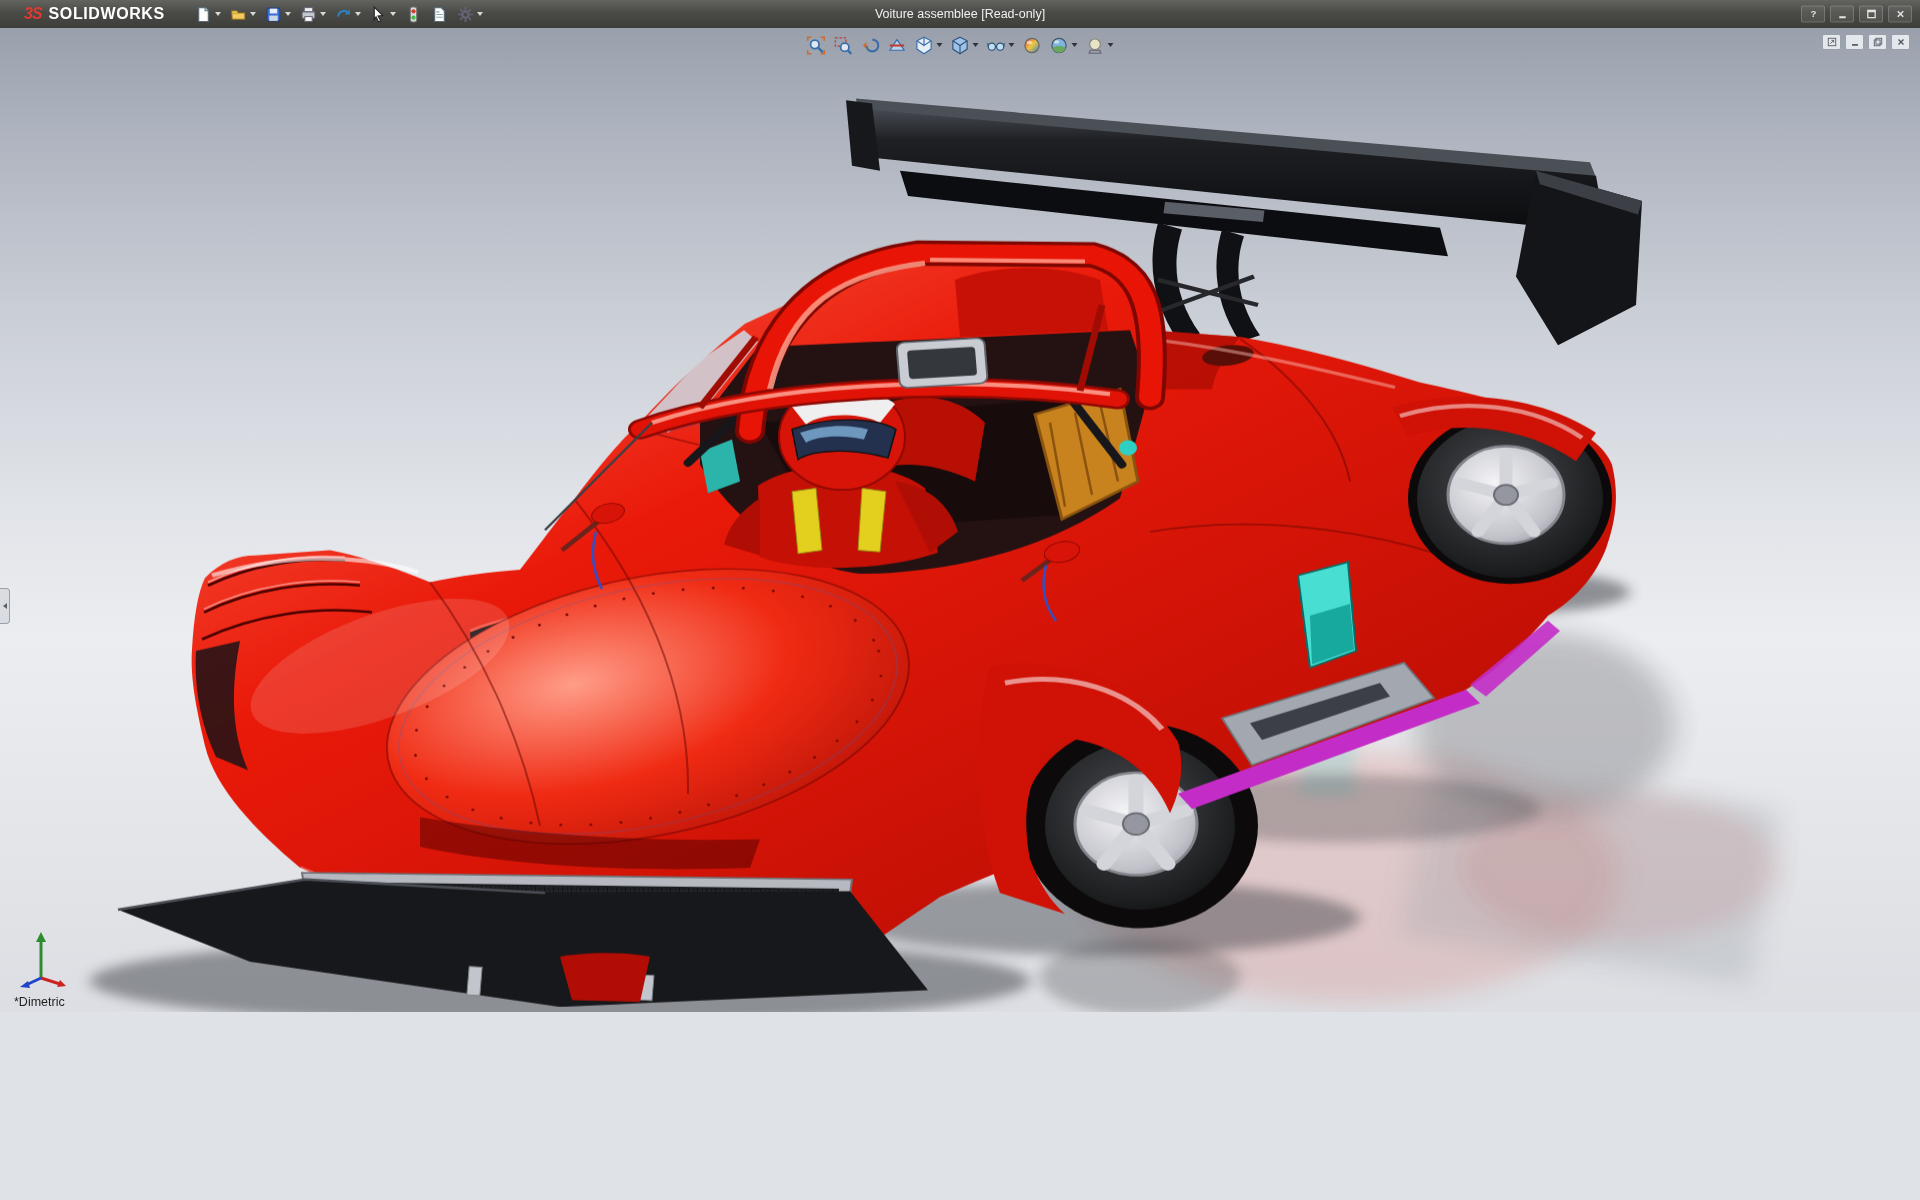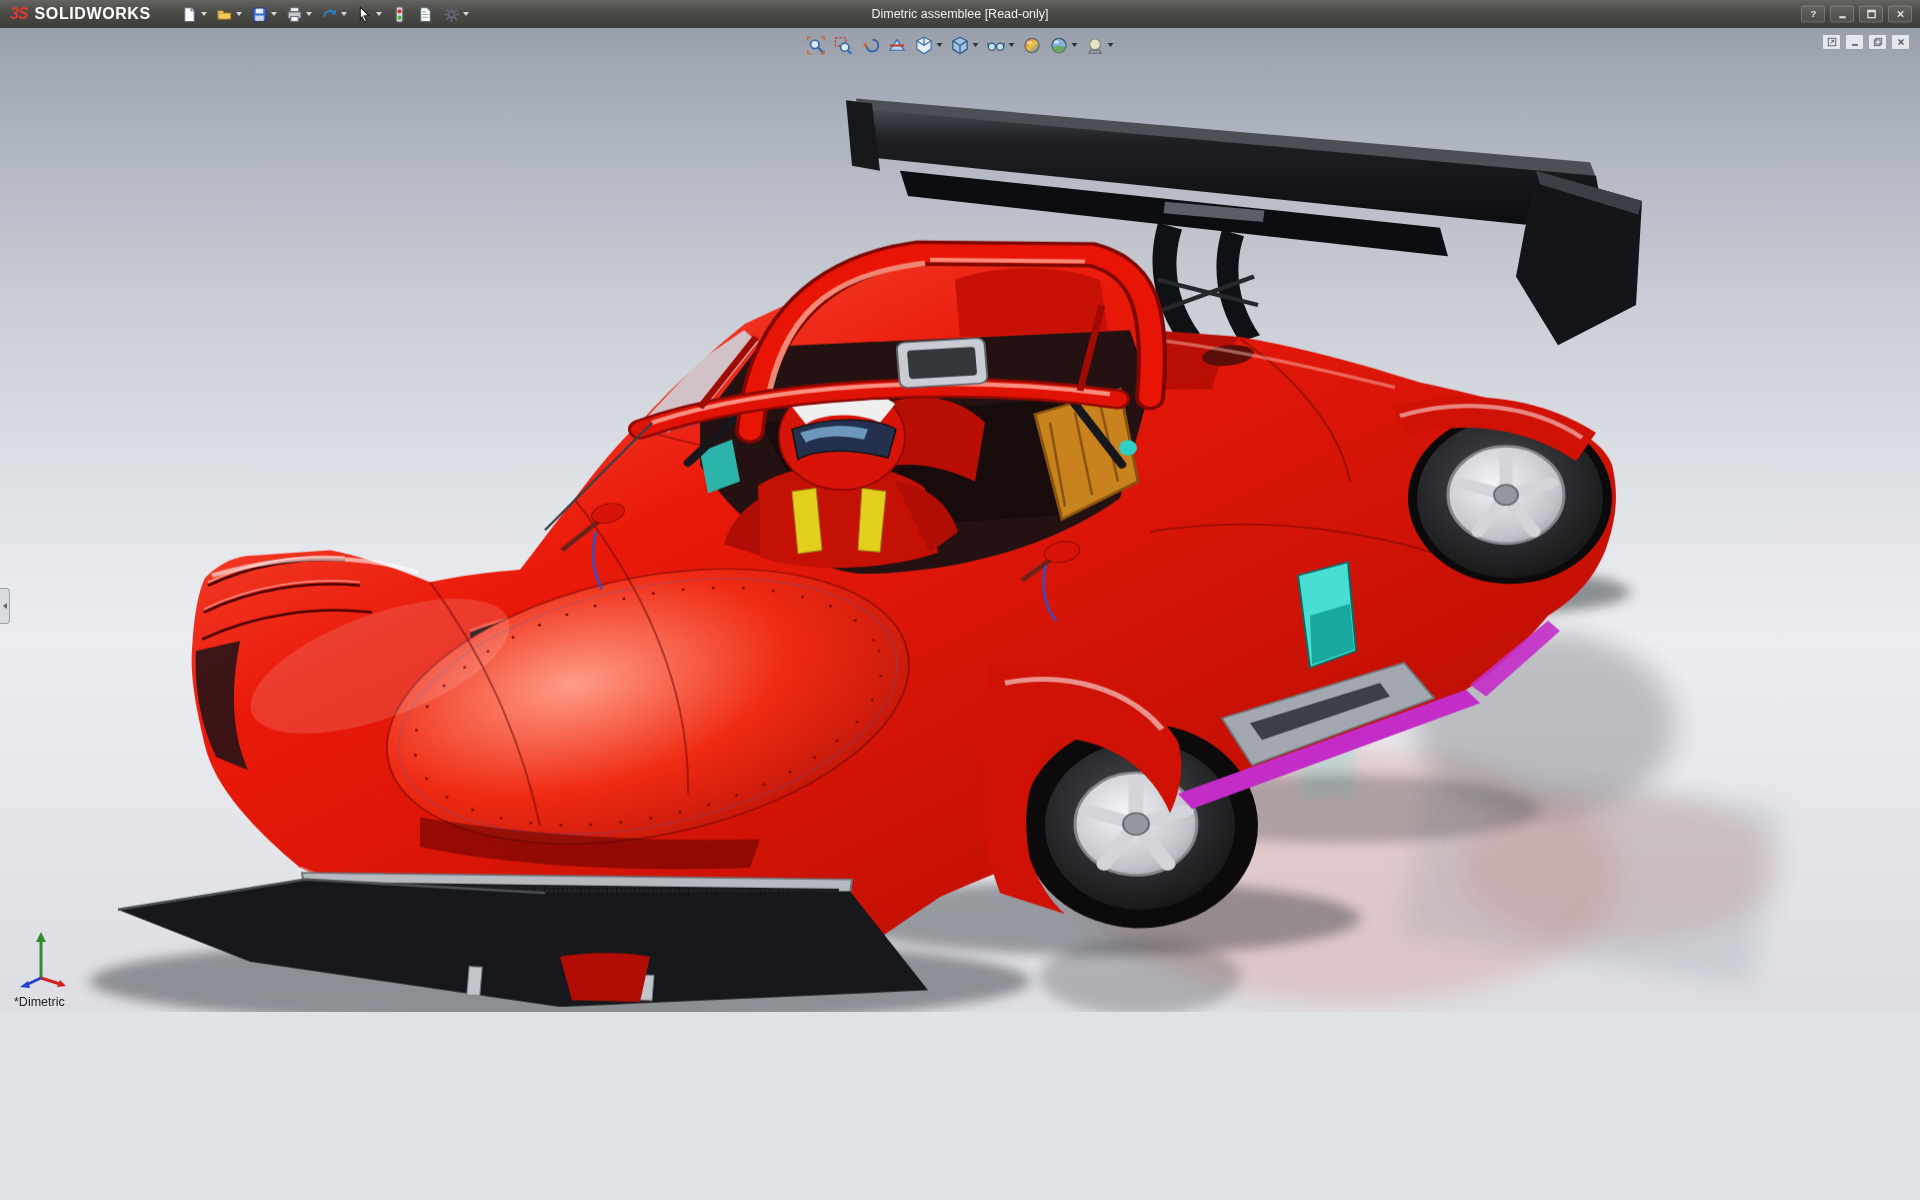--- a/index.html
+++ b/index.html
@@ -1,20 +1,20 @@
 <!DOCTYPE html>
 <html><head>
 <meta charset="utf-8">
 <style>
 *{margin:0;padding:0;box-sizing:border-box}
 html,body{width:1920px;height:1200px;overflow:hidden}
 body{font-family:"Liberation Sans",sans-serif;background:#dfe2e6;position:relative}
 
 .titlebar{position:relative;height:28px;background:linear-gradient(#63635f,#4a4a47 45%,#3d3d3a);display:flex;align-items:center;z-index:5}
-.brand{display:flex;align-items:center;gap:7px;margin-left:10px}
+.brand{display:flex;align-items:center;gap:7px;margin-left:24px}
 .brand-mark{color:#e03a30;font-weight:bold;font-style:italic;font-size:16px;letter-spacing:-1px}
 .brand-name{color:#fff;font-weight:bold;font-size:16px;letter-spacing:.6px}
 .tb-main{display:flex;align-items:center;margin-left:26px;gap:1px;color:#d8d8d8}
 .tb-btn{display:flex;align-items:center;height:22px;padding:0 4px;border-radius:2px}
 .ic{display:block}
 .tb-btn .ic{width:17px;height:17px}
 .ic svg{width:100%;height:100%;display:block}
 .caret{width:0;height:0;border-left:3.5px solid transparent;border-right:3.5px solid transparent;border-top:4px solid currentColor;margin-left:3px}
 .title-text{position:absolute;left:50%;top:50%;transform:translate(-50%,-50%);font-size:12.5px;color:#f0f0f0;white-space:nowrap}
 .win-controls{position:absolute;right:8px;top:50%;transform:translateY(-50%);display:flex;gap:5px;color:#e4e4e4}
@@ -118,21 +118,21 @@
       <div class="tb-btn">
         <span class="ic">
           <svg viewBox="0 0 16 16">
             <circle cx="8" cy="8" r="3" fill="none" stroke="#667" stroke-width="2"></circle>
             <path d="M8 1v3M8 12v3M1 8h3M12 8h3M3 3l2 2M11 11l2 2M13 3l-2 2M5 11l-2 2" stroke="#667" stroke-width="1.6"></path>
           </svg>
         </span>
         <span class="caret"></span>
       </div>
     </div>
-  <div class="title-text">Dimetric assemblee [Read-only]</div>
+  <div class="title-text">Voiture assemblee [Read-only]</div>
   <div class="win-controls" id="win-controls">
       <div class="win-btn">
         <span class="ic">
           <svg viewBox="0 0 12 12">
             <text x="6" y="9.8" font-size="10.5" font-weight="bold" text-anchor="middle" fill="currentColor" font-family="Liberation Sans, sans-serif">?</text>
           </svg>
         </span>
       </div>
       <div class="win-btn">
         <span class="ic">

